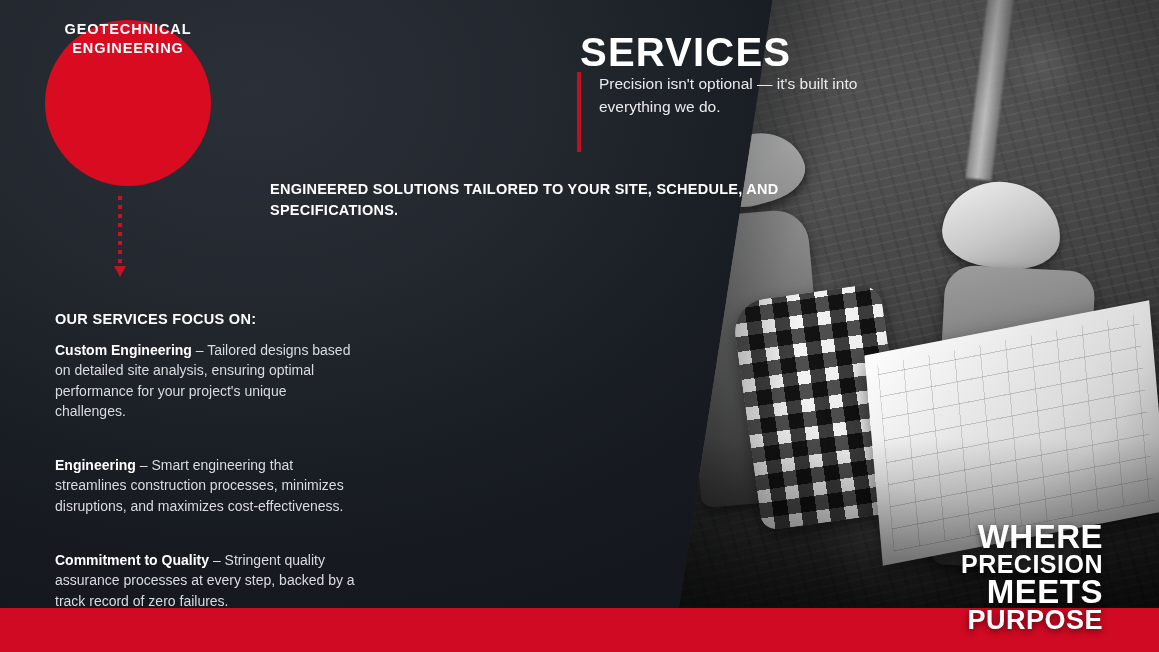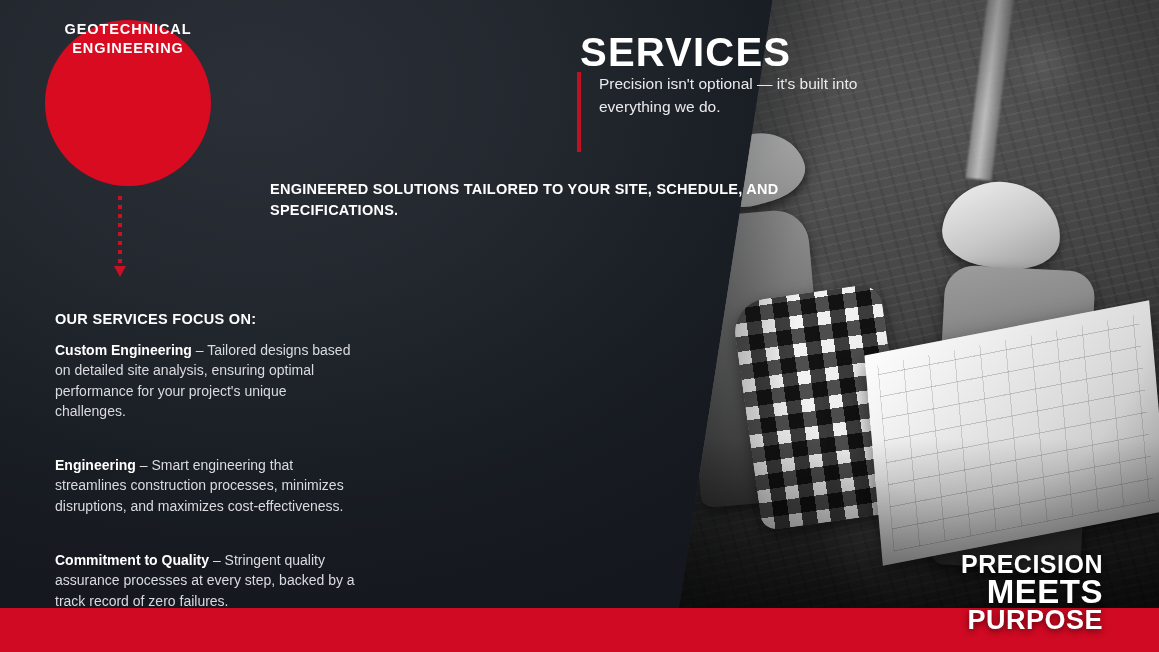--- a/index.html
+++ b/index.html
@@ -334,18 +334,19 @@
       <span class="service-term">Commitment to Quality</span><span> – Stringent quality assurance processes at every step, backed by a track record of zero failures.</span>
     </p>
   </div>
 
   <div class="col-right">
   </div>
 
   <div class="bottom-bar"></div>
 
   <div class="slogan">
+    <p class="slogan-line slogan-1">WHERE</p>
     <p class="slogan-line slogan-2">PRECISION</p>
     <p class="slogan-line slogan-3">MEETS</p>
     <p class="slogan-line slogan-4">PURPOSE</p>
   </div>
 
 </div>
 
 </body></html>

